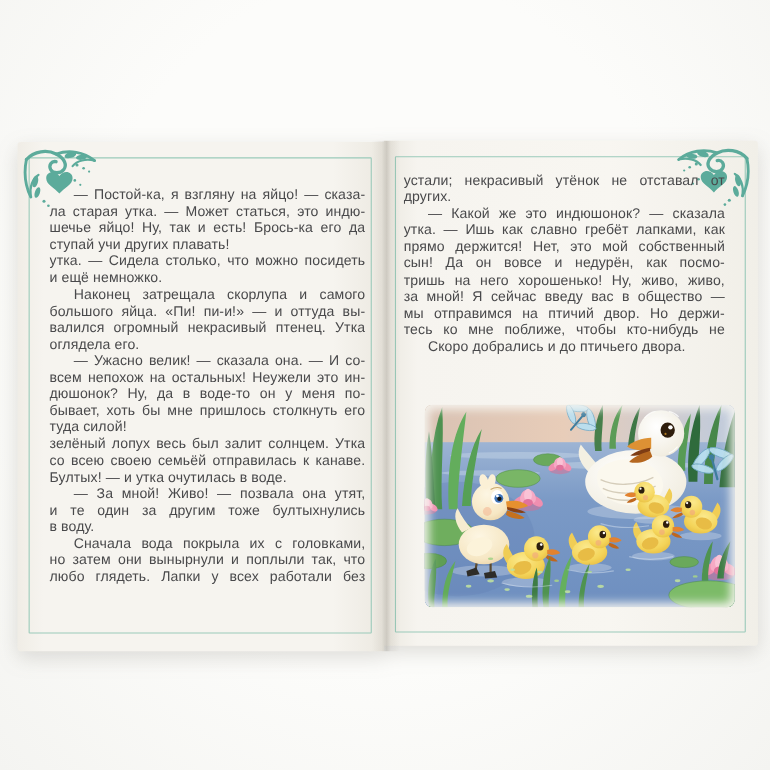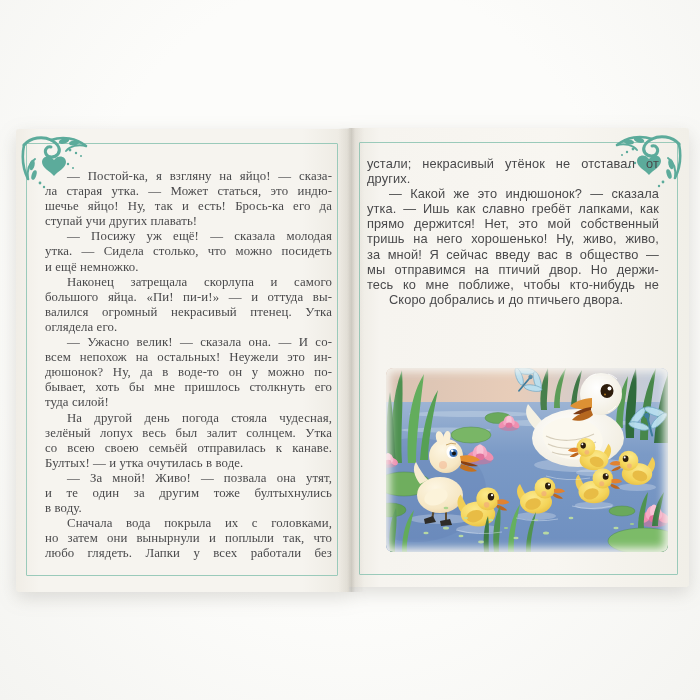--- a/index.html
+++ b/index.html
@@ -33,21 +33,21 @@
   .frame-left{left:10px;top:14px;width:310px;height:431px;}
   .frame-right{left:10px;top:14px;width:317px;height:431px;}
   .flourish{position:absolute;width:68px;height:58px;}
   .fl-left{left:4px;top:5px;}
   .fl-right{right:6px;top:5px;transform:scaleX(-1);}
   .text-block{
     position:absolute;
     font-size:12.8px;line-height:15.1px;color:#49494b;
     letter-spacing:.1px;
   }
-  .tb-left{left:29px;top:40px;width:287px;font-family:Liberation Serif, serif;}
+  .tb-left{left:29px;top:40px;width:287px;}
   .tb-right{left:18px;top:28px;width:292px;}
   .line{text-align:justify;text-align-last:justify;white-space:normal;height:15.1px;overflow:hidden;}
   .line.end{text-align-last:left;}
   .line.indent{text-indent:22px;}
   .illo{
     position:absolute;left:37px;top:240px;width:282px;height:184px;
     border-radius:7px;overflow:hidden;
   }
   .illo svg{display:block;}
   .illo-fade{
@@ -90,33 +90,31 @@
             <circle cx="48" cy="30" r="1.2"></circle>
               <circle cx="53" cy="34" r="1"></circle>
           </g>
         </svg>
       </div>
       <div class="text-block tb-left" id="left-text">
           <div class="line indent">— Постой-ка, я взгляну на яйцо! — сказа-</div>
           <div class="line">ла старая утка. — Может статься, это индю-</div>
           <div class="line">шечье яйцо! Ну, так и есть! Брось-ка его да</div>
           <div class="line end">ступай учи других плавать!</div>
-          <div class="line indent">— Посижу уж ещё! — сказала молодая</div>
           <div class="line">утка. — Сидела столько, что можно посидеть</div>
           <div class="line end">и ещё немножко.</div>
           <div class="line indent">Наконец затрещала скорлупа и самого</div>
           <div class="line">большого яйца. «Пи! пи-и!» — и оттуда вы-</div>
           <div class="line">валился огромный некрасивый птенец. Утка</div>
           <div class="line end">оглядела его.</div>
           <div class="line indent">— Ужасно велик! — сказала она. — И со-</div>
           <div class="line">всем непохож на остальных! Неужели это ин-</div>
-          <div class="line">дюшонок? Ну, да в воде-то он у можно по-</div>
+          <div class="line">дюшонок? Ну, да в воде-то он у меня по-</div>
           <div class="line">бывает, хоть бы мне пришлось столкнуть его</div>
           <div class="line end">туда силой!</div>
-          <div class="line indent">На другой день погода стояла чудесная,</div>
           <div class="line">зелёный лопух весь был залит солнцем. Утка</div>
           <div class="line">со всею своею семьёй отправилась к канаве.</div>
           <div class="line end">Бултых! — и утка очутилась в воде.</div>
           <div class="line indent">— За мной! Живо! — позвала она утят,</div>
           <div class="line">и те один за другим тоже бултыхнулись</div>
           <div class="line end">в воду.</div>
           <div class="line indent">Сначала вода покрыла их с головками,</div>
           <div class="line">но затем они вынырнули и поплыли так, что</div>
           <div class="line">любо глядеть. Лапки у всех работали без</div>
         </div>
@@ -148,20 +146,21 @@
               <circle cx="53" cy="34" r="1"></circle>
           </g>
         </svg>
       </div>
       <div class="text-block tb-right" id="right-text">
           <div class="line">устали; некрасивый утёнок не отставал от</div>
           <div class="line end">других.</div>
           <div class="line indent">— Какой же это индюшонок? — сказала</div>
           <div class="line">утка. — Ишь как славно гребёт лапками, как</div>
           <div class="line">прямо держится! Нет, это мой собственный</div>
+          <div class="line">сын! Да он вовсе и недурён, как посмо-</div>
           <div class="line">тришь на него хорошенько! Ну, живо, живо,</div>
           <div class="line">за мной! Я сейчас введу вас в общество —</div>
           <div class="line">мы отправимся на птичий двор. Но держи-</div>
           <div class="line">тесь ко мне поближе, чтобы кто-нибудь не</div>
           <div class="line indent end">Скоро добрались и до птичьего двора.</div>
         </div>
 
       <div class="illo">
         <svg viewBox="0 0 282 184" width="282" height="184">
           <defs>

